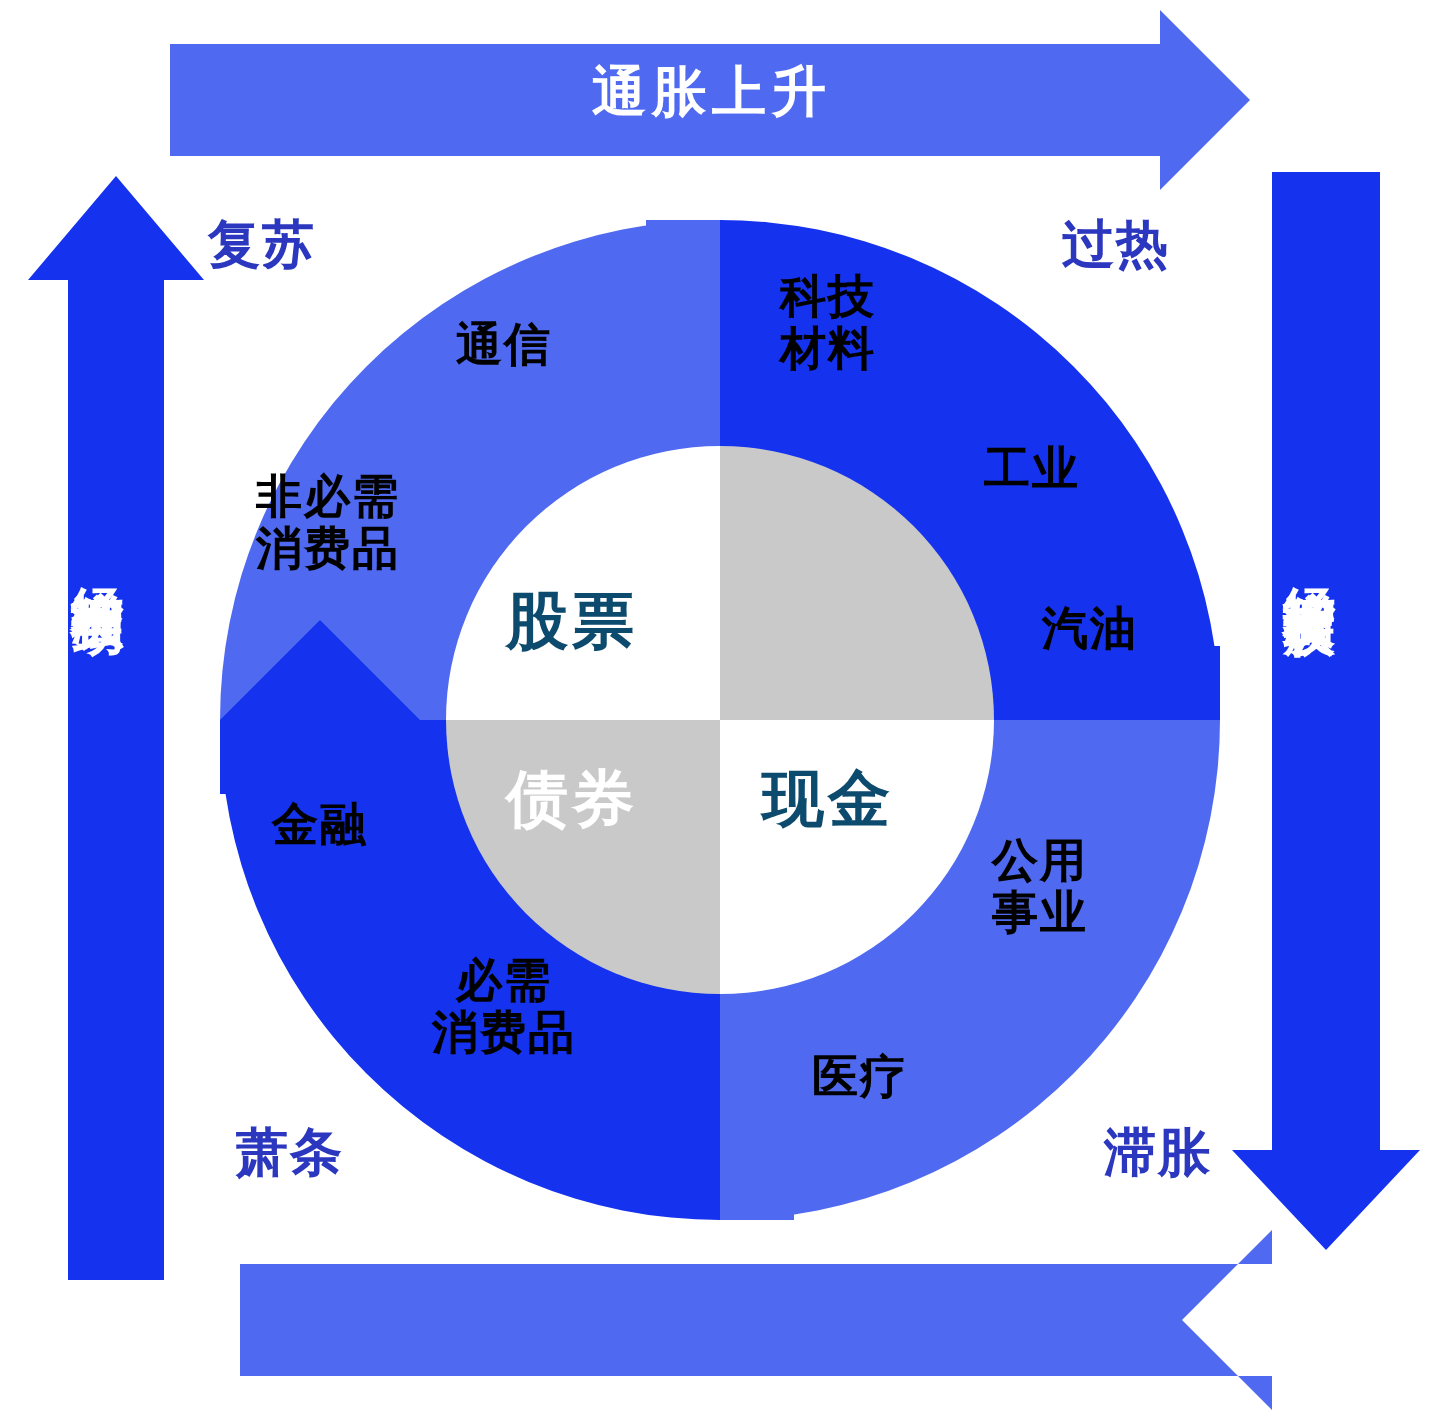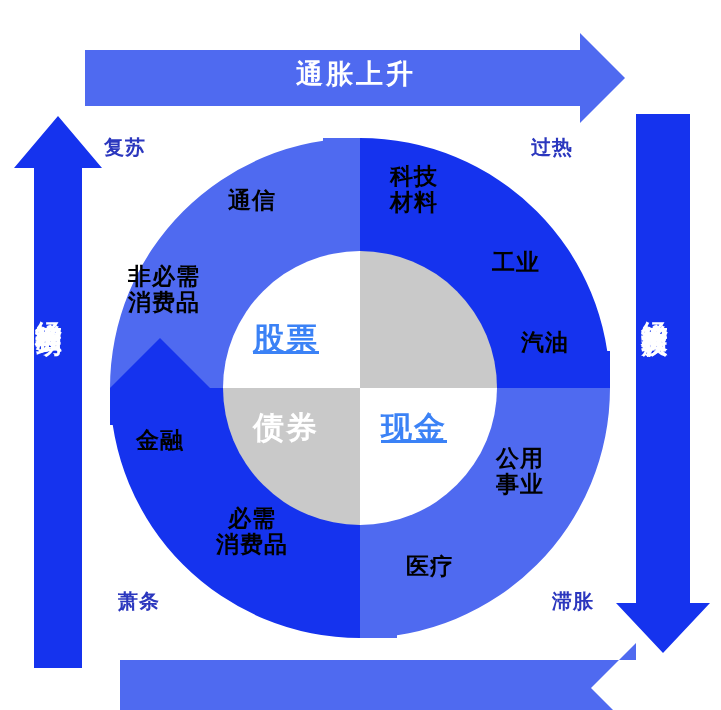--- a/index.html
+++ b/index.html
@@ -1,27 +1,27 @@
 <!DOCTYPE html>
 <html><head>
 <meta charset="utf-8">
 <style>
   html,body{margin:0;padding:0;background:#ffffff;}
   body{width:721px;height:710px;position:relative;overflow:hidden;
        font-family:"Liberation Sans","DejaVu Sans",sans-serif;}
 
-  .stage{position:absolute;left:0;top:0;width:721px;height:542px;margin-top:28px;}
+  .stage{position:absolute;left:0;top:0;width:721px;height:542px;}
 
   svg.layer{position:absolute;left:0;top:0;width:721px;height:710px;}
 
   
   .lbl{position:absolute;white-space:nowrap;line-height:1.12;}
 
   
-  .phase{color:#2B37BE;font-size:20px;font-weight:bold;letter-spacing:1px;}
+  .phase{color:#2B37BE;font-size:26px;font-weight:bold;letter-spacing:1px;}
   #phase-recovery   {left:104px; top:108px;}
   #phase-overheat   {left:531px; top:108px;}
   #phase-depression {left:118px; top:562px;}
   #phase-stagflation{left:552px; top:562px;}
 
   
   .bandtxt{color:#ffffff;font-size:27px;font-weight:bold;letter-spacing:3px;}
   #band-top-label   {left:296px; top:31px;}
   #band-bottom-label{left:296px; top:642px;}
   .bandtxt-v{color:#ffffff;font-size:26px;font-weight:bold;
@@ -37,21 +37,21 @@
   #sect-techmat       {left:390px; top:136px;}
   #sect-industrial    {left:492px; top:222px;}
   #sect-energy        {left:521px; top:302px;}
   #sect-utilities     {left:496px; top:418px;}
   #sect-health        {left:406px; top:526px;}
   #sect-staples       {left:216px; top:478px;}
   #sect-financial     {left:136px; top:400px;text-align:right;}
 
   
   .asset{font-size:31px;font-weight:bold;letter-spacing:2px;}
-  .asset.gray {color:#3b82f6;text-decoration:underline;}
+  .asset.gray {color:#0c4a6e;}
   .asset.white{color:#FFFFFF;}
   #asset-stocks   {left:253px; top:294px;}
   #asset-commodity{left:381px; top:294px;}
   #asset-bonds    {left:253px; top:383px;}
   #asset-cash     {left:381px; top:383px;}
 </style>
 </head>
 <body>
 
 <div class="stage">

